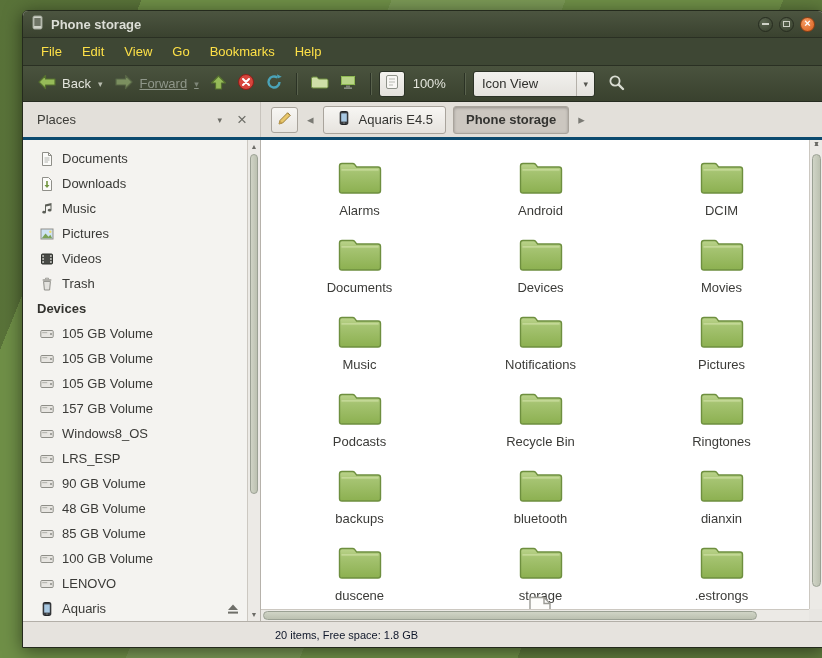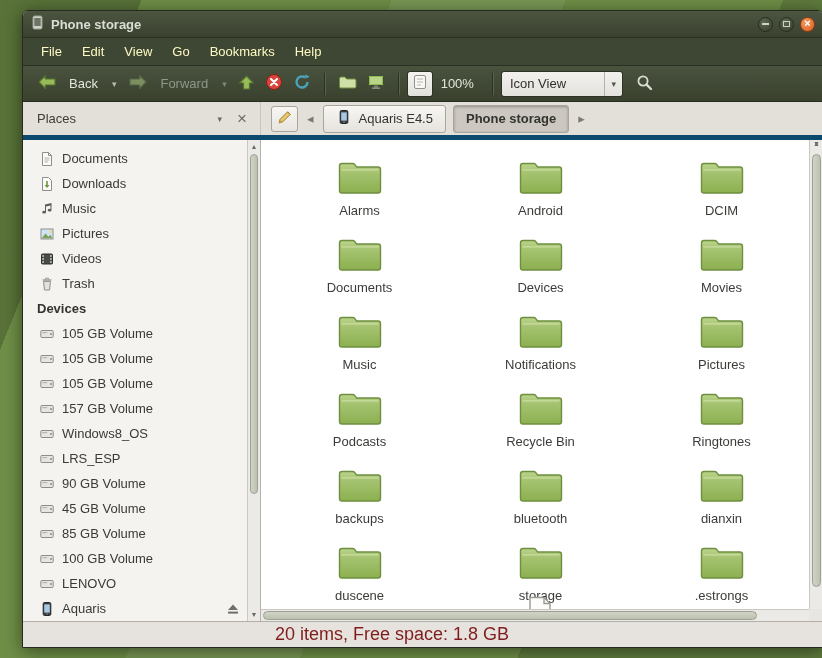--- a/index.html
+++ b/index.html
@@ -28,43 +28,43 @@
     display: flex; align-items: center; justify-content: center;
     background: radial-gradient(circle at 35% 30%, #5c6751, #363e2b); }
   .ctl.close { background: radial-gradient(circle at 35% 30%, #f59a62, #d95f1c); border-color: #8f3f12; }
   .min-glyph { width: 7px; height: 2px; background: #cfd2c7; }
   .max-glyph { width: 7px; height: 6px; border: 1.5px solid #cfd2c7; }
   .close-glyph { color: #fff; font-size: 11px; font-weight: bold; line-height: 1; margin-top: -1px; }
 
   
   .menubar { height: 28px; flex: 0 0 28px; background: #3e4734; display: flex; align-items: center;
     padding: 0 8px; border-bottom: 1px solid #2a3023; }
-  .menu-item { color: #fef9c3; font-size: 13px; padding: 4px 10px; }
+  .menu-item { color: #fde047; font-size: 13px; padding: 4px 10px; }
 
   
   .toolbar { height: 36px; flex: 0 0 36px; background: linear-gradient(#4a533e,#39412e);
     display: flex; align-items: center; padding: 0 8px; border-bottom: 1px solid #262c20; }
-  .tb { display: flex; align-items: center; gap: 12px; background: none; border: none;
+  .tb { display: flex; align-items: center; gap: 5px; background: none; border: none;
     color: #e3e5dc; font-size: 13px; padding: 4px 6px; font-family: inherit; }
-  .tb.disabled { color: #8f978a; }
+  .tb.disabled { color: #8f978a; text-decoration: underline; }
   .tb-icon { background: none; border: none; padding: 4px 5px; display: flex; align-items: center; }
   .caret { font-size: 9px; color: #b9bdb0; margin-left: 2px; }
   .caret.dim { color: #7e8678; }
   .sep { width: 1px; height: 22px; background: #2b3225; box-shadow: 1px 0 0 #59624d; margin: 0 8px; }
   .zoom-btn { height: 26px; width: 26px; border: 1px solid #2b3226; border-radius: 3px;
     background: linear-gradient(#f4f3ef,#e3e1dc); display: flex; align-items: center; justify-content: center; }
   .zoom-label { color: #e3e5dc; font-size: 13px; margin: 0 10px 0 8px; }
   .combo { height: 26px; width: 122px; border: 1px solid #2b3226; border-radius: 3px;
     background: linear-gradient(#f2f1ee,#e4e2dd); display: flex; align-items: center;
     padding: 0 0 0 8px; font-size: 13px; color: #2f2f2c; }
   .combo-caret { margin-left: auto; color: #55554f; font-size: 9px; border-left: 1px solid #b5b1aa;
     padding: 0 6px; height: 100%; display: flex; align-items: center; }
 
   
-  .pathrow { height: 38px; flex: 0 0 38px; display: flex; background: #e3e0da; border-bottom: 5px solid #0c4a6e; }
+  .pathrow { height: 38px; flex: 0 0 38px; display: flex; background: #e3e0da; border-bottom: 3px solid #0c4a6e; }
   .places-head { width: 238px; flex: 0 0 238px; display: flex; align-items: center;
     padding: 0 6px 0 12px; border-right: 1px solid #c8c4bd; }
   .places-combo { display: flex; align-items: center; flex: 1; padding: 3px 8px 3px 2px;
     font-size: 13px; color: #3c3c38; }
   .places-caret { margin-left: auto; font-size: 9px; color: #6b6b65; }
   .places-close { width: 24px; height: 24px; display: flex; align-items: center; justify-content: center;
     color: #6e6e68; font-size: 17px; line-height: 1; }
   .pathbar { flex: 1; display: flex; align-items: center; gap: 7px; padding: 0 10px; }
   .tool-btn-light { height: 26px; min-width: 27px; border: 1px solid #a9a49c; border-radius: 3px;
     background: linear-gradient(#f7f6f3,#e8e5e0); display: flex; align-items: center; justify-content: center; }
@@ -105,21 +105,21 @@
     background: linear-gradient(90deg,#d0d4c6,#bcc1b1); border: 1px solid #9ba194; border-radius: 5px; }
   .h-scrollbar { position: absolute; left: 0; right: 14px; bottom: 0; height: 12px;
     background: #eceae6; border-top: 1px solid #ccc8c1; }
   .h-thumb { position: absolute; top: 1px; bottom: 1px; left: 2px; right: 52px;
     background: linear-gradient(#d0d4c6,#bcc1b1); border: 1px solid #9ba194; border-radius: 5px; }
   .sb-corner { position: absolute; right: 0; bottom: 0; width: 14px; height: 12px; background: #e8e6e2; }
   .partial-item { position: absolute; left: 266px; bottom: 12px; width: 26px; height: 13px; overflow: hidden; }
 
   
   .statusbar { height: 26px; flex: 0 0 26px; background: #e6e3de; border-top: 1px solid #b3afa8;
-    display: flex; align-items: center; padding-left: 252px; font-size: 18px; color: #7f1d1d; }
+    display: flex; align-items: center; padding-left: 252px; font-size: 11px; color: #0f172a; }
 </style>
 </head>
 <body>
 
 <div class="window">
 
   <div class="titlebar">
     <span><svg width="13" height="15" viewBox="0 0 13 15">
           <rect x="2" y="1" width="9" height="13" rx="1.5" fill="#cfd2c8" stroke="#9aa092"></rect>
           <rect x="3.3" y="3" width="6.4" height="8" fill="#6f7566"></rect>
@@ -386,21 +386,21 @@
             <span>90 GB Volume</span>
           </div>
           <div class="side-item">
             <span class="side-ic">
               <svg width="16" height="16" viewBox="0 0 16 16">
                 <rect x="1.8" y="4.5" width="12.4" height="7" rx="1" fill="#e7e5e1" stroke="#8d8d87"></rect>
                 <circle cx="12" cy="8" r="1" fill="#8d8d87"></circle>
                 <rect x="3.2" y="6" width="5" height="1.2" fill="#b8b8b2"></rect>
               </svg>
             </span>
-            <span>45 GB Volume</span>
+            <span>48 GB Volume</span>
           </div>
           <div class="side-item">
             <span class="side-ic">
               <svg width="16" height="16" viewBox="0 0 16 16">
                 <rect x="1.8" y="4.5" width="12.4" height="7" rx="1" fill="#e7e5e1" stroke="#8d8d87"></rect>
                 <circle cx="12" cy="8" r="1" fill="#8d8d87"></circle>
                 <rect x="3.2" y="6" width="5" height="1.2" fill="#b8b8b2"></rect>
               </svg>
             </span>
             <span>85 GB Volume</span>

